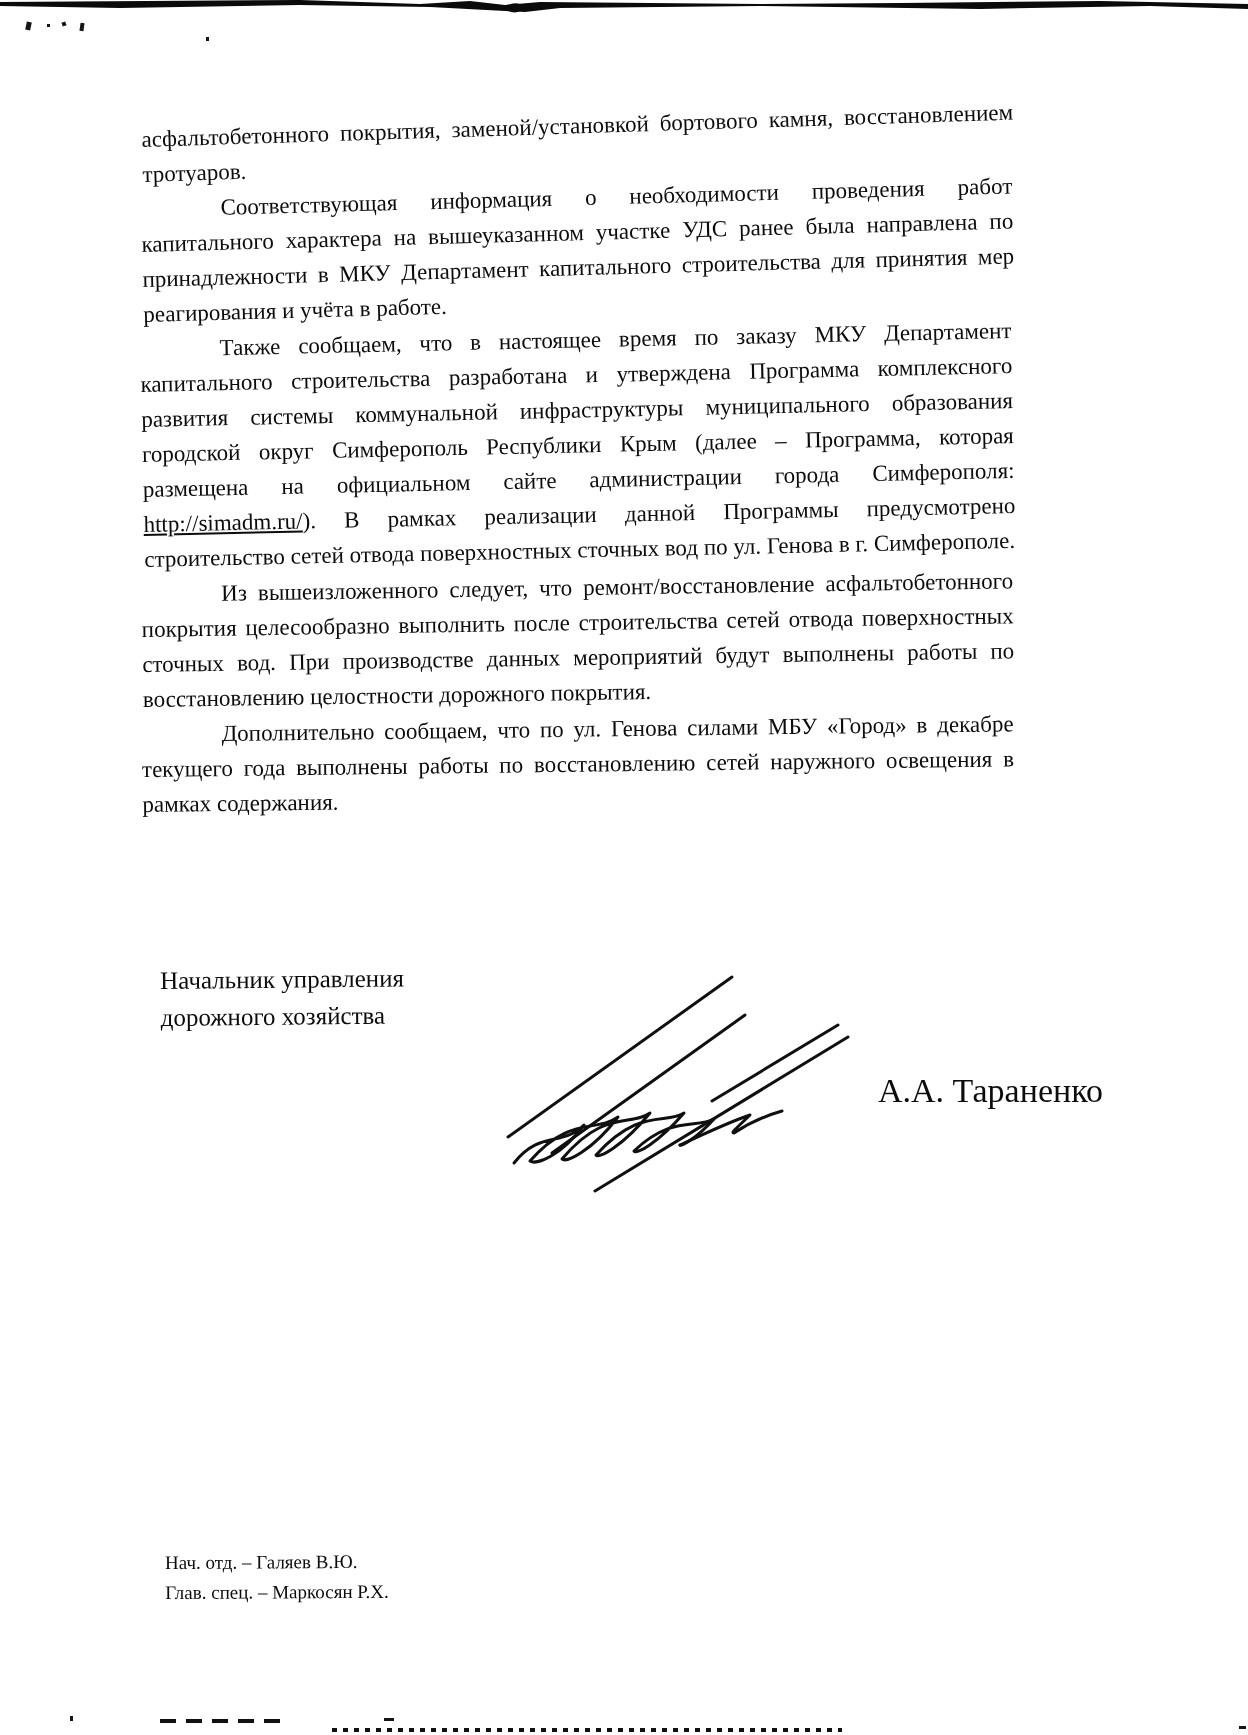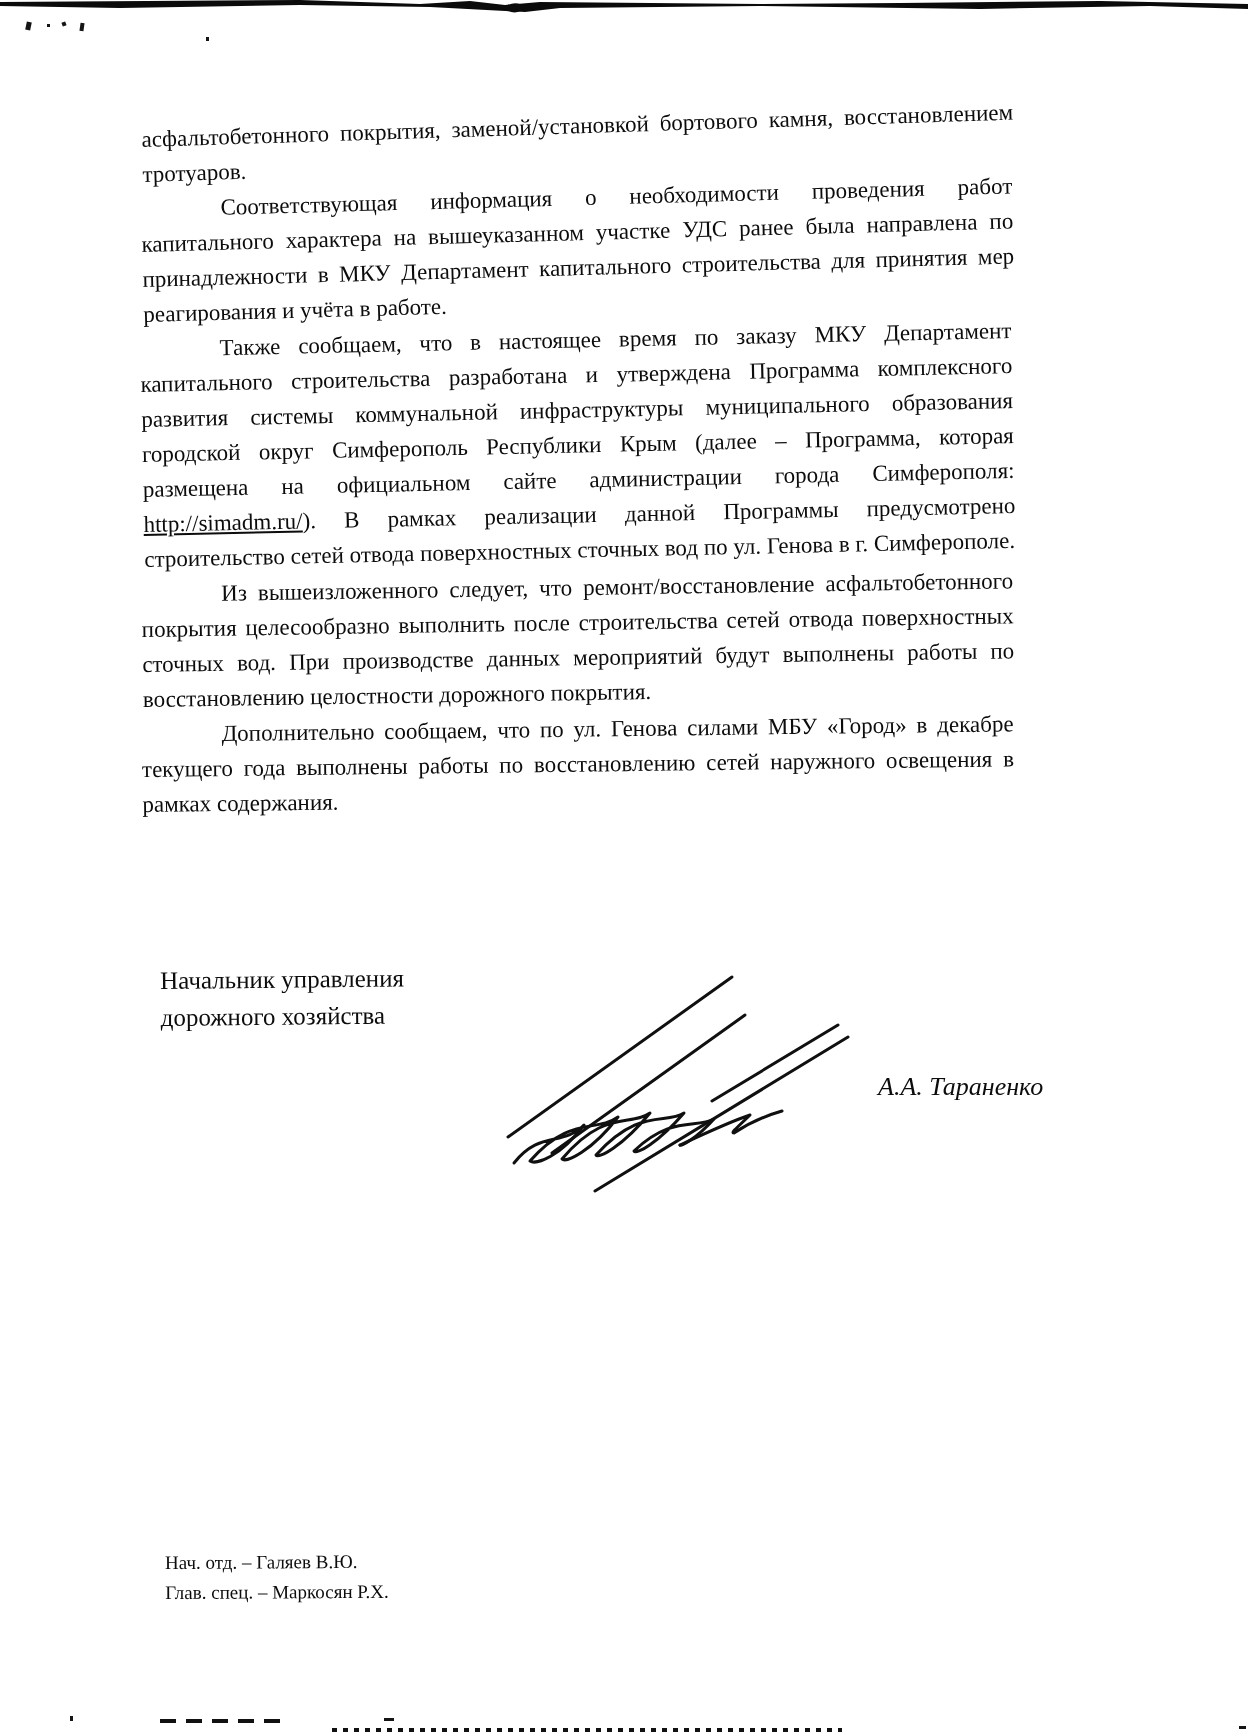--- a/index.html
+++ b/index.html
@@ -33,22 +33,21 @@
   .doc-link{text-decoration:underline;}
   
   .sig-title{
     position:absolute;left:160px;top:962px;
     font-size:25px;line-height:37px;
     transform:rotate(-0.6deg);transform-origin:0 0;
   }
   .signature-svg{position:absolute;left:500px;top:925px;}
   .sig-name{
     position:absolute;left:878px;top:1072px;
-    font-size:26px;
-    font-style:italic;
+    font-size:34px;
   }
   
   .footer{
     position:absolute;left:165px;top:1548px;
     font-size:19px;line-height:30px;
     transform:rotate(-0.3deg);transform-origin:0 0;
   }
 </style>
 </head>
 <body>

